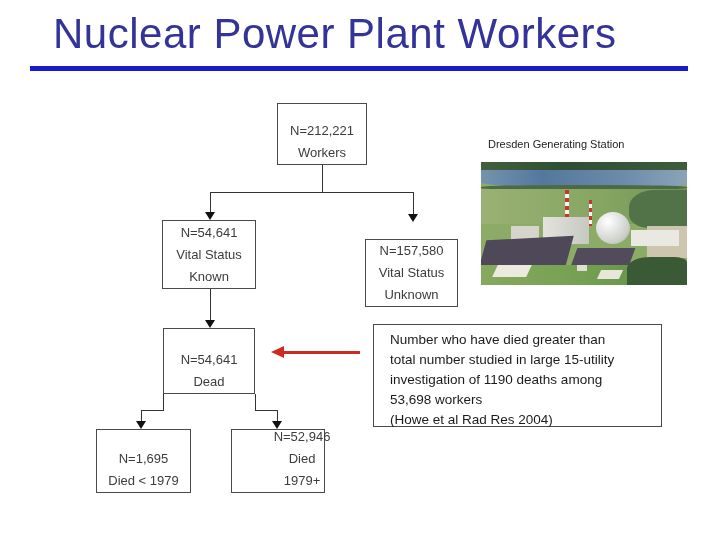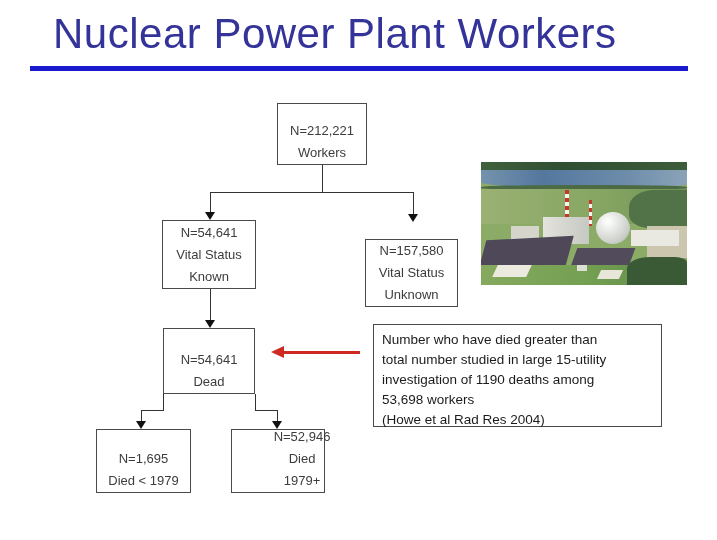--- a/index.html
+++ b/index.html
@@ -26,21 +26,21 @@
   .ln{position:absolute;background:var(--connector,#333333);}
   .ah{position:absolute;width:0;height:0;
       border-left:5px solid transparent;border-right:5px solid transparent;
       border-top:8px solid #111111;}
   .caption{
     position:absolute;left:488px;top:138px;font-size:11px;color:var(--caption,#222222);
   }
   .note{
     position:absolute;left:373px;top:324px;width:289px;height:103px;box-sizing:border-box;
     border:1px solid var(--box-border,#4a4a4a);background:#ffffff;
-    padding:5px 8px;font-size:13.5px;line-height:20px;color:var(--annotation-text,#1b1b1b);
+    padding:5px 16px;font-size:13.5px;line-height:20px;color:var(--annotation-text,#1b1b1b);
     white-space:pre-line;
   }
   .red-shaft{position:absolute;left:282px;top:351px;width:78px;height:3px;
     background:var(--red-arrow,#cf2a21);}
   .red-head{position:absolute;left:271px;top:346px;width:0;height:0;
     border-top:6px solid transparent;border-bottom:6px solid transparent;
     border-right:13px solid var(--red-arrow,#cf2a21);}
   
   .photo{position:absolute;left:481px;top:162px;width:206px;height:123px;
     overflow:hidden;background:#8cab67;}
@@ -127,20 +127,21 @@
 
   <div class="ln" style="left:163px;top:394px;width:1px;height:16px;"></div>
   <div class="ln" style="left:141px;top:410px;width:23px;height:1px;"></div>
   <div class="ln" style="left:141px;top:410px;width:1px;height:11px;"></div>
   <div class="ah" style="left:136px;top:421px;"></div>
   <div class="ln" style="left:255px;top:394px;width:1px;height:16px;"></div>
   <div class="ln" style="left:255px;top:410px;width:23px;height:1px;"></div>
   <div class="ln" style="left:277px;top:410px;width:1px;height:11px;"></div>
   <div class="ah" style="left:272px;top:421px;"></div>
 
+  <div class="caption">Dresden Generating Station</div>
   <div class="photo">
     <div class="ph-toptrees"></div>
     <div class="ph-river"></div>
     <div class="ph-bank"></div>
     <div class="ph-field"></div>
     <div class="ph-righttrees"></div>
     <div class="ph-tanyard"></div>
     <div class="ph-stack1"></div>
     <div class="ph-stack2"></div>
     <div class="ph-bldg-a"></div>

